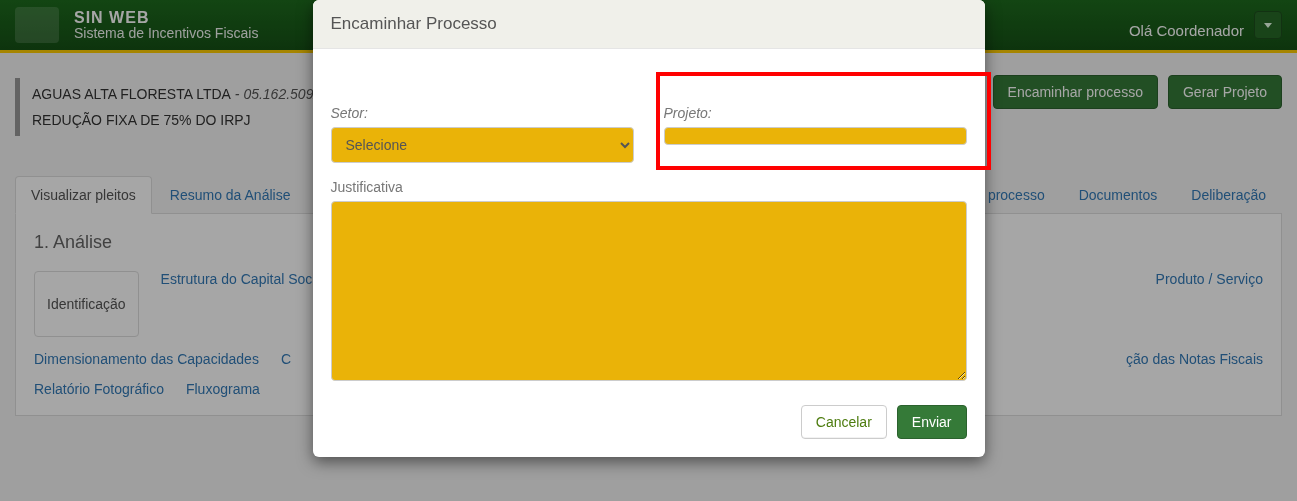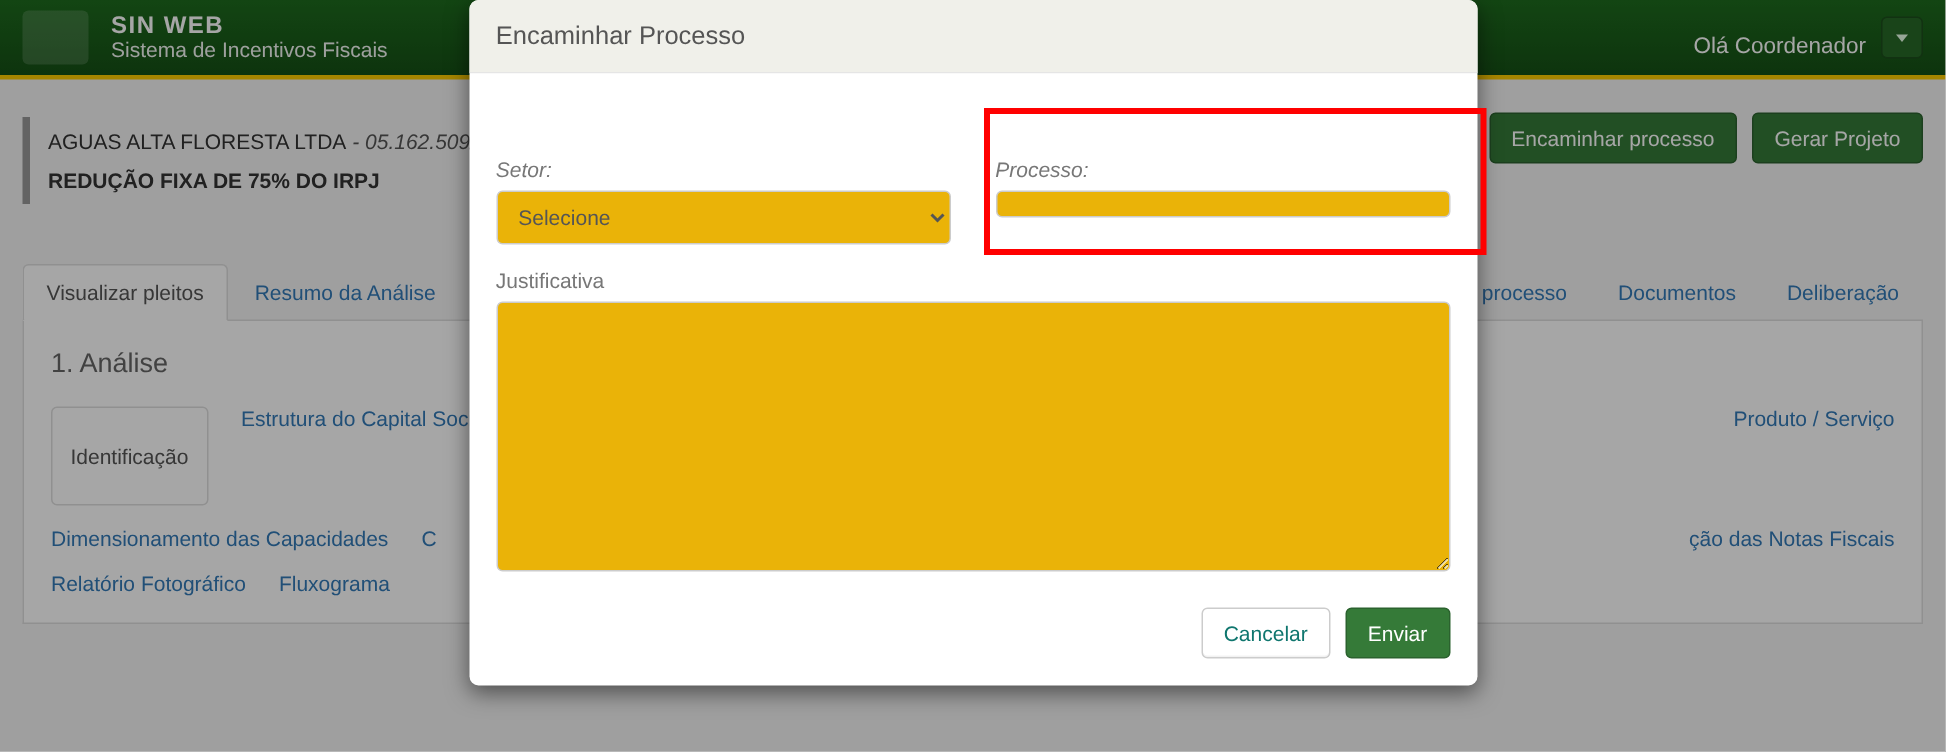--- a/index.html
+++ b/index.html
@@ -98,21 +98,21 @@
     .company-name {
       font-weight: normal;
       color: #333;
     }
     .company-id {
       font-style: italic;
       color: #555;
     }
     .contract-line {
       font-size: 14px;
-      font-weight: bold;
+      font-weight: normal;
       color: #333;
     }
     .action-buttons {
       position: absolute;
       top: 75px;
       right: 15px;
       display: flex;
       gap: 10px;
     }
     .btn {
@@ -123,21 +123,21 @@
       border: 1px solid transparent;
     }
     .btn-green {
       background: #357a38;
       border-color: #2b622e;
       color: white;
     }
     .btn-default {
       background: #fff;
       border: 1px solid #ccc;
-      color: #0f766e;
+      color: #4d7c0f;
       box-shadow: inset 0 -1px 0 rgba(0,0,0,0.05);
     }
     
     .nav-tabs {
       display: flex;
       border-bottom: 1px solid #ddd;
       list-style: none;
       margin-top: 40px;
       gap: 2px;
       font-size: 14px;
@@ -334,21 +334,21 @@
   <div class="modal-header">Encaminhar Processo</div>
   <div class="modal-body">
     <div class="form-row">
       <div class="form-group">
         <label class="form-label">Setor:</label>
         <select class="form-control">
           <option>Selecione</option>
         </select>
       </div>
       <div class="form-group">
-        <label class="form-label">Processo:</label>
+        <label class="form-label">Projeto:</label>
         <input type="text" class="form-control" style="">
       </div>
     </div>
     <div class="form-group">
       <label class="form-label no-italic">Justificativa</label>
       <textarea class="form-control" rows="8" style=""></textarea>
     </div>
   </div>
   <div class="modal-footer">
     <button class="btn btn-default">Cancelar</button>

